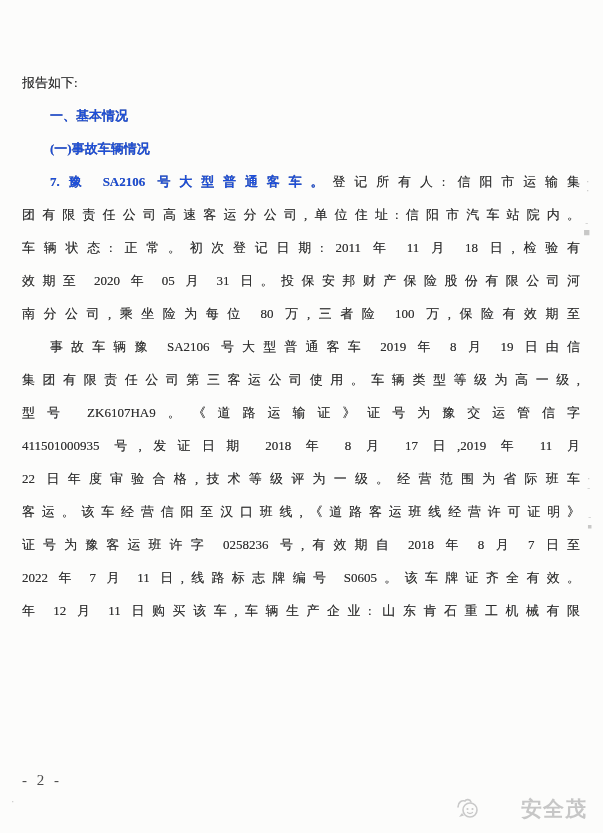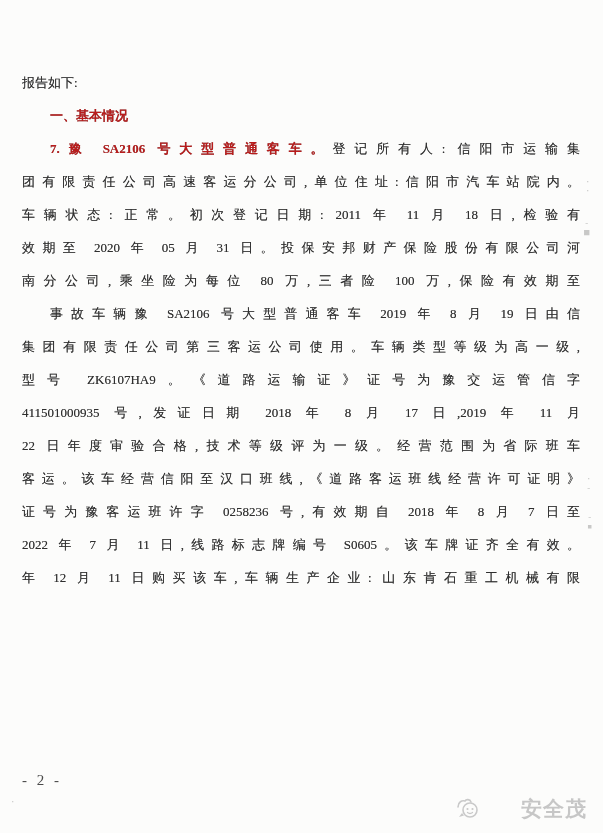--- a/index.html
+++ b/index.html
@@ -28,21 +28,21 @@
     white-space: nowrap;
     text-align: left;
   }
   .line.just {
     white-space: normal;
     text-align: justify;
     text-align-last: justify;
     text-justify: inter-character;
   }
   .line.indent { text-indent: 28px; }
-  .line .bold { font-weight: bold; color: #b91c1c; }
+  .line .bold { font-weight: bold; color: #1d4ed8; }
   .page-number {
     position: absolute;
     left: 22px; top: 772px;
     font-size: 15px;
     letter-spacing: 3px;
     color: #4a4a4a;
     font-family: "Liberation Serif", "DejaVu Serif", serif;
   }
   .watermark {
     position: absolute;
@@ -71,20 +71,21 @@
   }
 </style>
 </head>
 <body>
 
 <div class="page">
 
   <div class="doc-body">
       <div class="line"><span>报告如下:</span></div>
       <div class="line indent"><span class="bold">一、基本情况</span></div>
+      <div class="line indent"><span class="bold">(一)事故车辆情况</span></div>
       <div class="line indent just"><span class="bold">7.豫 SA2106 号大型普通客车。</span><span>登记所有人: 信阳市运输集</span></div>
       <div class="line just"><span>团有限责任公司高速客运分公司,单位住址:信阳市汽车站院内。</span></div>
       <div class="line just"><span>车辆状态: 正常。初次登记日期: 2011 年 11 月 18 日,检验有</span></div>
       <div class="line just"><span>效期至 2020 年 05 月 31 日。投保安邦财产保险股份有限公司河</span></div>
       <div class="line just"><span>南分公司,乘坐险为每位 80 万,三者险 100 万,保险有效期至</span></div>
       <div class="line indent just"><span>事故车辆豫 SA2106 号大型普通客车 2019 年 8 月 19 日由信</span></div>
       <div class="line just"><span>集团有限责任公司第三客运公司使用。车辆类型等级为高一级,</span></div>
       <div class="line just"><span>型号 ZK6107HA9。《道路运输证》证号为豫交运管信字</span></div>
       <div class="line just"><span>411501000935 号,发证日期 2018 年 8 月 17 日,2019 年 11 月</span></div>
       <div class="line just"><span>22 日年度审验合格,技术等级评为一级。经营范围为省际班车</span></div>

